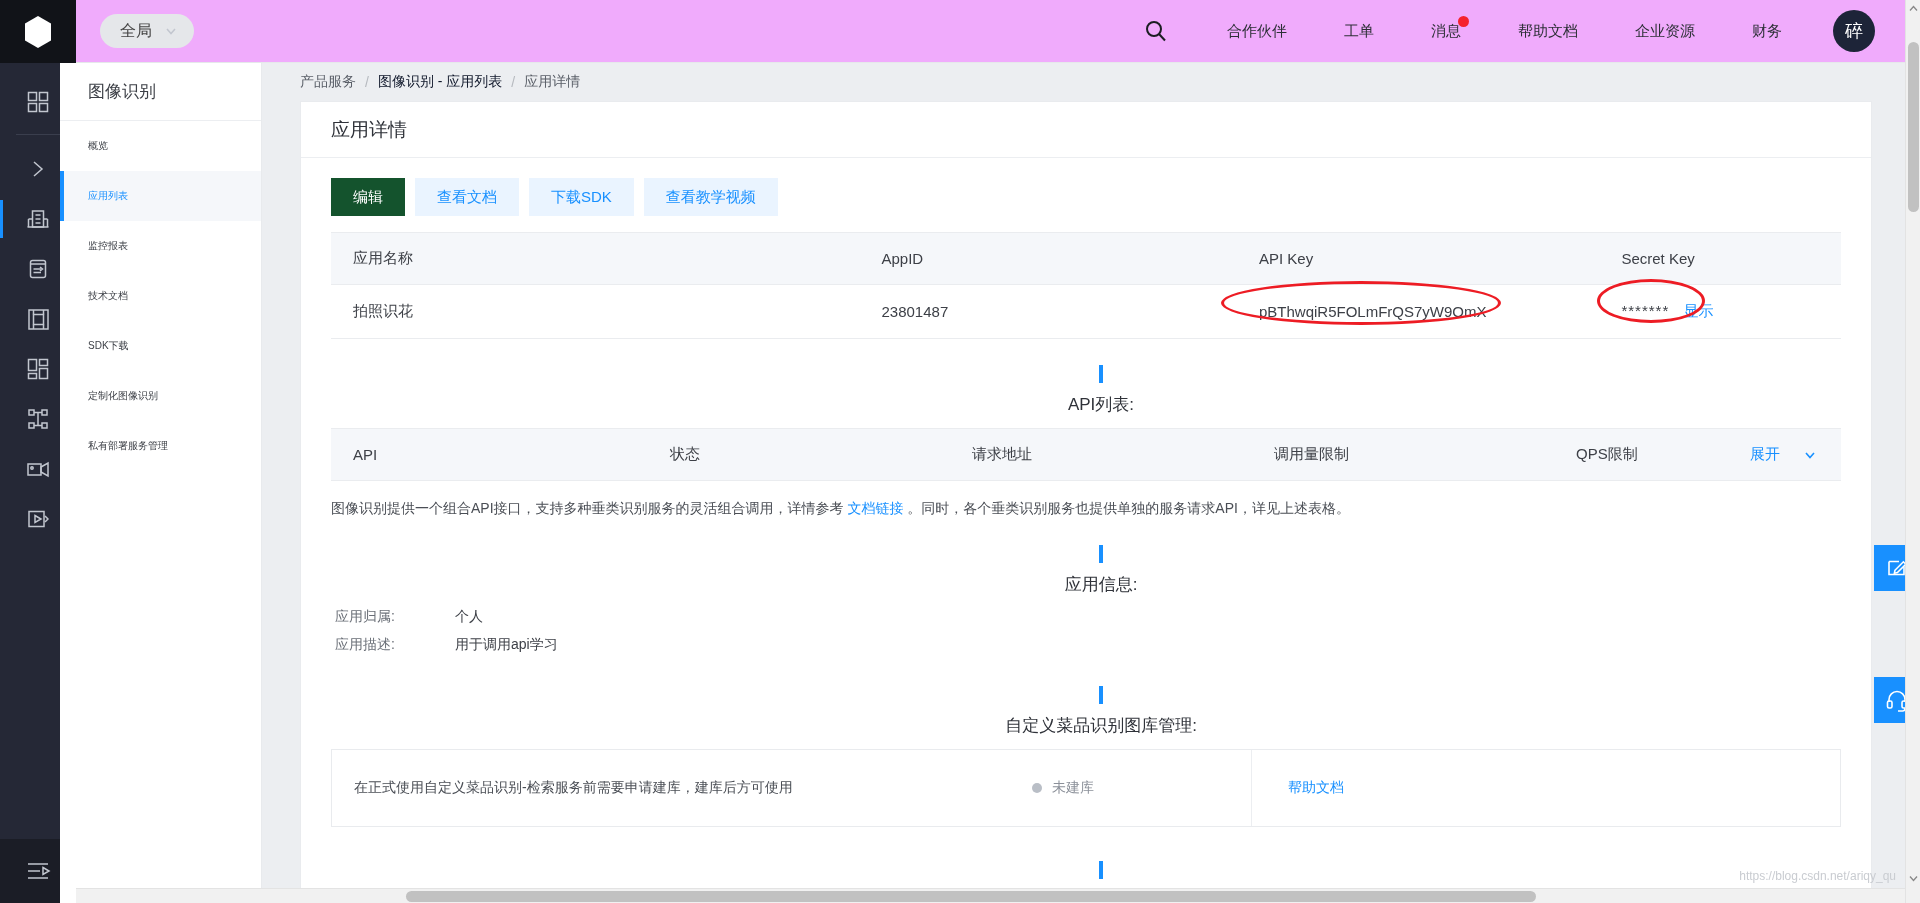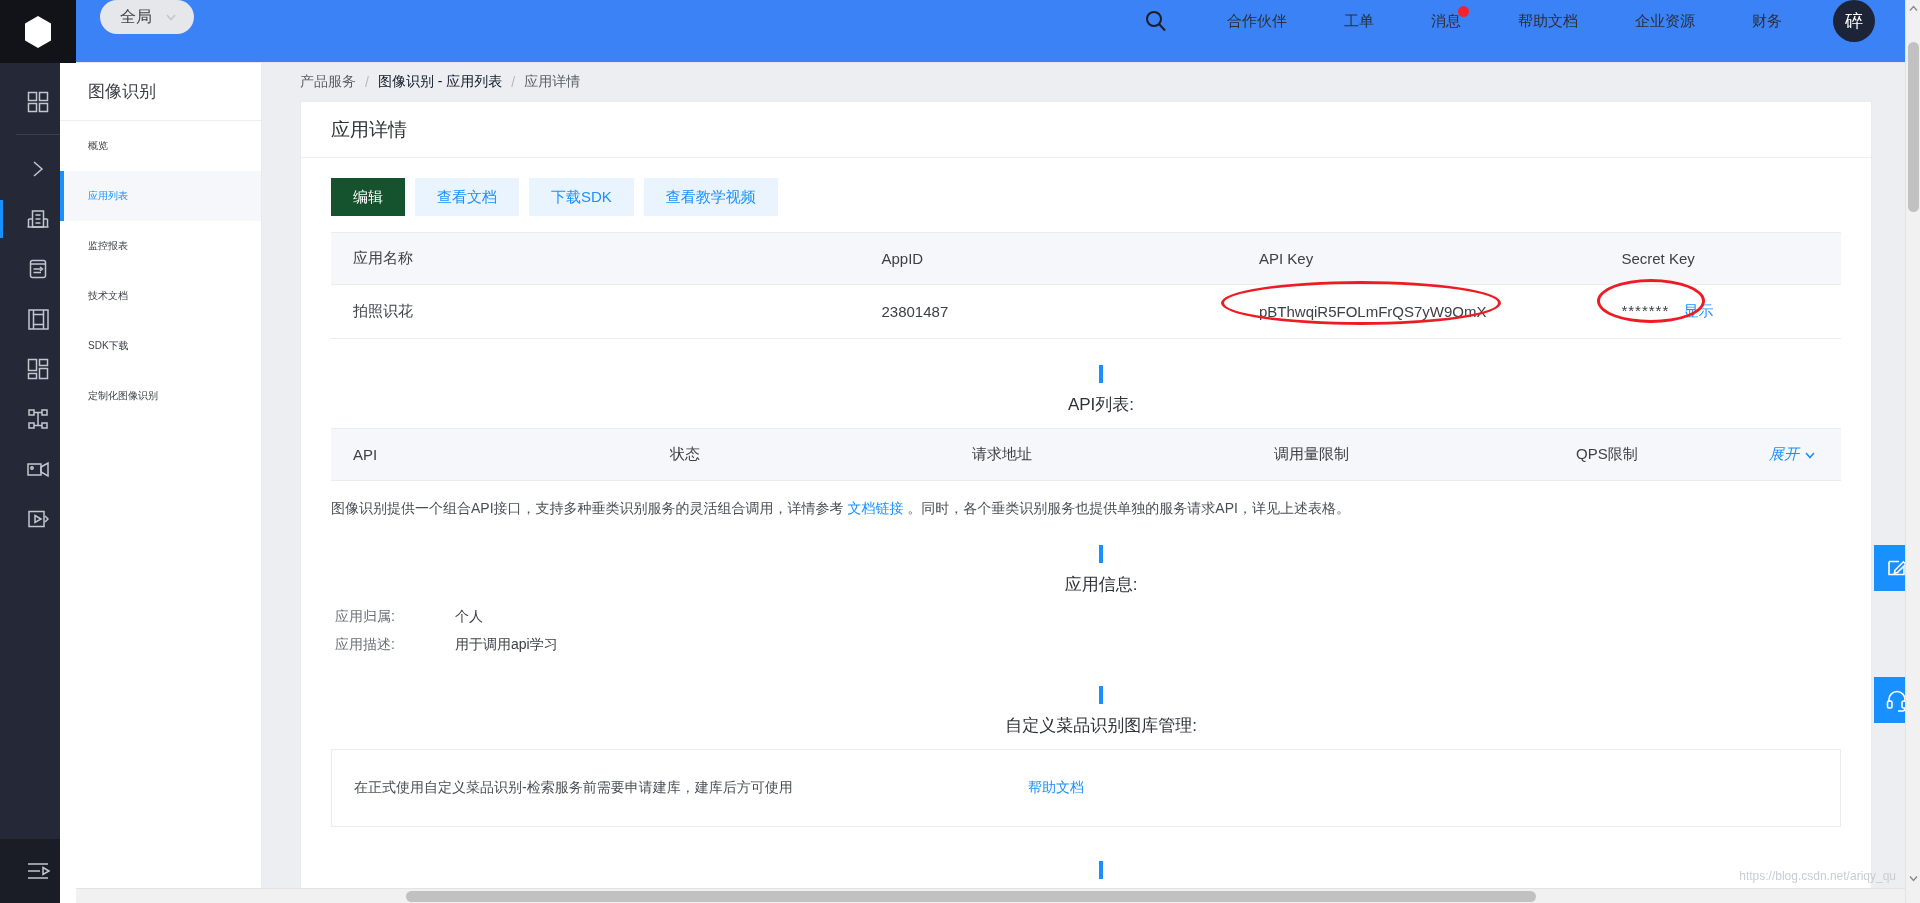--- a/index.html
+++ b/index.html
@@ -39,22 +39,22 @@
   }
   .ico { display: block; }
   .ico path, .ico rect, .ico circle, .ico line, .ico polyline, .ico polygon {
     stroke: #c2c6cf; fill: none; stroke-width: 1.5;
   }
   .ico.filled path, .ico.filled polygon { fill: #fff; stroke: none; }
 
   
   .topbar {
     position: absolute; left: 76px; top: 0; right: 0; height: 63px;
-    background: #3b82f6; border-bottom: 1px solid #e6e8eb;
-    display: flex; align-items: flex-start;
+    background: #f0abfc; border-bottom: 1px solid #e6e8eb;
+    display: flex; align-items: center;
   }
   .scope-pill {
     margin-left: 24px; height: 34px; padding: 0 16px 0 20px;
     background: #e5e7ea; border-radius: 17px;
     display: flex; align-items: center; gap: 12px;
     font-size: 16px; color: #444; cursor: pointer;
   }
   .topbar-right {
     margin-left: auto; display: flex; align-items: center; gap: 17px; 
   }
@@ -127,21 +127,21 @@
   .tbl th {
     background: #f5f7fa; text-align: left; font-weight: normal;
     font-size: 15px; color: #3d4047; padding: 16px 0 16px 22px;
     border-top: 1px solid #eaecef; border-bottom: 1px solid #eaecef;
   }
   .tbl td {
     font-size: 15px; color: #3d4047; padding: 17px 0 17px 22px;
     border-bottom: 1px solid #eaecef; position: relative;
   }
   .tbl th.th-expand { text-align: right; padding-right: 24px; color: #1890ff; }
-  .expand-wrap { display: inline-flex; align-items: center; gap: 4px; cursor: pointer; font-style: italic; }
+  .expand-wrap { display: inline-flex; align-items: center; gap: 23px; cursor: pointer; }
 
   .secret-stars { letter-spacing: 1px; color: #3d4047; }
   .show-link { color: #1890ff; margin-left: 10px; cursor: pointer; }
 
   
   .ellipse {
     position: absolute; border: 3px solid #ed1c24; border-radius: 50%;
     pointer-events: none;
   }
 
@@ -377,20 +377,23 @@
         <span>监控报表</span>
       </div>
     <div class="subnav-item">
         <span>技术文档</span>
       </div>
     <div class="subnav-item">
         <span>SDK下载</span>
       </div>
     <div class="subnav-item">
         <span>定制化图像识别</span>
+      </div>
+    <div class="subnav-item">
+        <span>私有部署服务管理</span>
       </div>
   </div>
 
   <div class="content">
 
     <div class="breadcrumb">
       <span>产品服务</span>
       <span class="bc-sep">/</span>
       <span class="bc-link">图像识别 - 应用列表</span>
       <span class="bc-sep">/</span>
@@ -475,20 +478,24 @@
         <span class="info-label">应用描述:</span>
         <span class="info-value">用于调用api学习</span>
       </div>
 
       <div class="sec-title" style="margin-top:32px">
         <span class="sec-bar"></span>
         <span>自定义菜品识别图库管理:</span>
       </div>
       <div class="sub-panel">
         <div class="sp-text">在正式使用自定义菜品识别-检索服务前需要申请建库，建库后方可使用</div>
+        <div class="sp-status">
+          <span class="sp-dot"></span>
+          <span>未建库</span>
+        </div>
         <div class="sp-action">帮助文档</div>
       </div>
 
       <div class="sec-title" style="margin-top:34px">
         <span class="sec-bar"></span>
         <span>logo识别-自定义图库管理:</span>
       </div>
       <div class="sub-panel" style="height:40px; border-bottom:none;"></div>
 
     </div>

